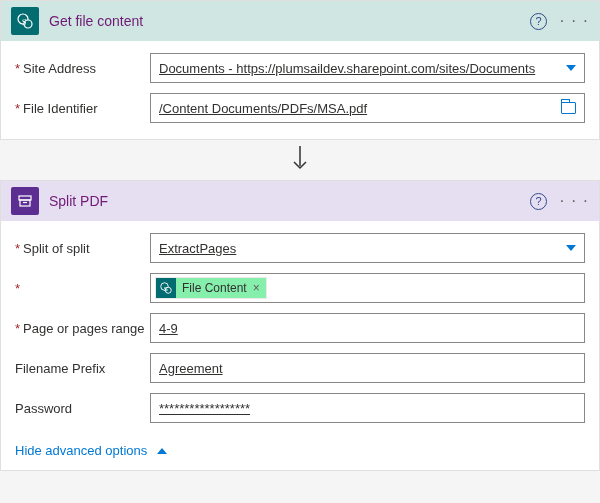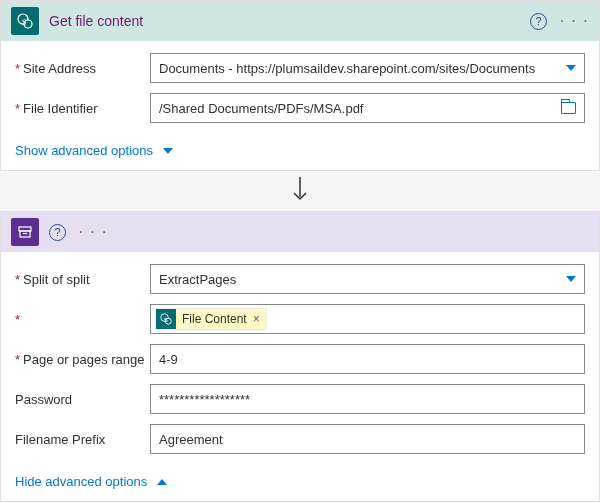--- a/index.html
+++ b/index.html
@@ -46,38 +46,38 @@
   .form-label {
     width: 135px; flex-shrink: 0; font-size: 13px; color: #323130;
     display: flex; align-items: baseline;
   }
   .req { color: #a4262c; margin-right: 3px; }
   .field {
     flex: 1; height: 30px; border: 1px solid #8a8886;
     display: flex; align-items: center; padding: 0 8px;
     font-size: 13px; background: #fff; position: relative;
   }
-  .field-text { flex: 1; white-space: nowrap; overflow: hidden; text-overflow: ellipsis; }
+  .field-text { flex: 1; white-space: nowrap; overflow: hidden; text-overflow: ellipsis; text-decoration: underline; }
   .chevron-down {
     width: 0; height: 0; border-left: 5px solid transparent;
     border-right: 5px solid transparent; border-top: 6px solid #0078d4;
     margin-left: 6px;
   }
   .folder-icon {
     width: 15px; height: 12px; border: 1px solid #0078d4; border-radius: 1px;
     position: relative; margin-left: 6px;
   }
   .folder-icon::before {
     content: ""; position: absolute; top: -4px; left: -1px;
     width: 7px; height: 3px; border: 1px solid #0078d4; border-bottom: none;
     border-radius: 1px 1px 0 0;
   }
   .token {
     display: inline-flex; align-items: center;
-    background: #fef9c3; border: 1px solid #edebe9;
+    background: #86efac; border: 1px solid #edebe9;
     height: 22px; padding: 0 6px 0 0; font-size: 12px;
   }
   .token-icon {
     width: 20px; height: 20px; background: #036c70;
     display: flex; align-items: center; justify-content: center;
     margin-right: 6px;
   }
   .token-x { margin-left: 6px; color: #605e5c; cursor: pointer; }
 
   .adv-link {
@@ -134,29 +134,25 @@
         <span class="chevron-down"></span>
       </div>
     </div>
 
     <div class="form-row">
       <div class="form-label">
         <span class="req">*</span>
           <span>File Identifier</span>
       </div>
       <div class="field">
-        <span class="field-text">/Shared Documents/PDFs/MSA.pdf</span>
+        <span class="field-text">/Content Documents/PDFs/MSA.pdf</span>
         <span class="folder-icon"></span>
       </div>
     </div>
 
-  </div>
-  <div class="adv-link">
-    <span>Show advanced options</span>
-    <span class="adv-chevron-down"></span>
   </div>
 </div>
 
 <div class="connector">
   <span class="arrow-down">
     <svg width="16" height="28" viewBox="0 0 16 28">
       <line x1="8" y1="0" x2="8" y2="20" stroke="#323130" stroke-width="1.5"></line>
       <polyline points="2,16 8,22 14,16" fill="none" stroke="#323130" stroke-width="1.5"></polyline>
     </svg>
   </span>
@@ -164,20 +160,21 @@
 
 <div class="card">
   <div class="card-header header-plumsail">
     <div class="icon-box icon-pdf">
       <svg width="16" height="16" viewBox="0 0 16 16">
         <rect x="2" y="3" width="12" height="4" fill="none" stroke="#fff" stroke-width="1.2"></rect>
         <rect x="3" y="7" width="10" height="6" fill="none" stroke="#fff" stroke-width="1.2"></rect>
         <line x1="6" y1="9.5" x2="10" y2="9.5" stroke="#fff" stroke-width="1.2"></line>
       </svg>
     </div>
+    <div class="card-title">Split PDF</div>
     <div class="header-actions">
       <div class="help-circle">?</div>
       <div class="ellipsis">· · ·</div>
     </div>
   </div>
   <div class="card-body">
 
     <div class="form-row">
       <div class="form-label">
         <span class="req">*</span>
@@ -213,33 +210,33 @@
         <span class="req">*</span>
           <span>Page or pages range</span>
       </div>
       <div class="field">
         <span class="field-text">4-9</span>
       </div>
     </div>
 
     <div class="form-row">
       <div class="form-label">
+        <span>Filename Prefix</span>
+      </div>
+      <div class="field">
+        <span class="field-text">Agreement</span>
+      </div>
+    </div>
+
+    <div class="form-row">
+      <div class="form-label">
         <span>Password</span>
       </div>
       <div class="field">
         <span class="field-text">******************</span>
-      </div>
-    </div>
-
-    <div class="form-row">
-      <div class="form-label">
-        <span>Filename Prefix</span>
-      </div>
-      <div class="field">
-        <span class="field-text">Agreement</span>
       </div>
     </div>
 
   </div>
   <div class="adv-link">
     <span>Hide advanced options</span>
     <span class="adv-chevron-up"></span>
   </div>
 </div>
 

